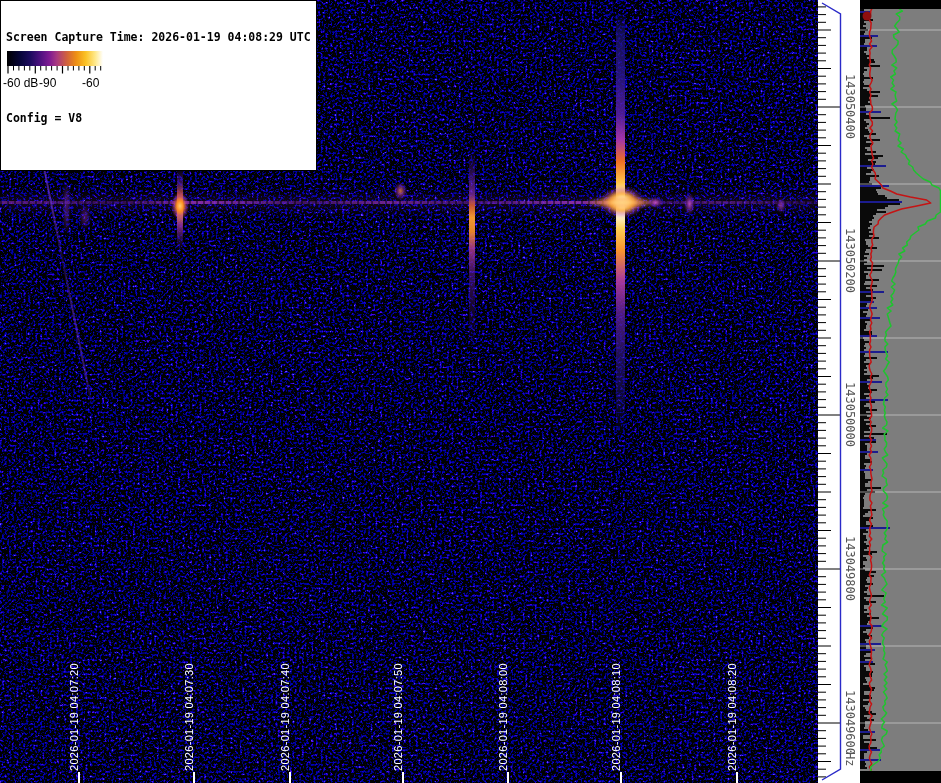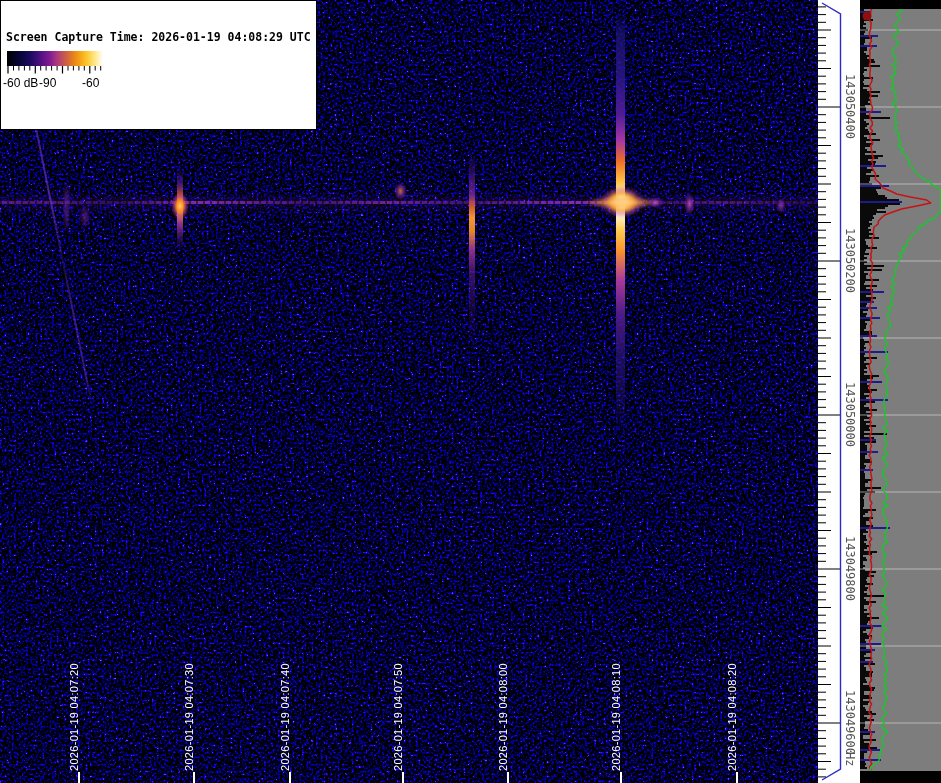--- a/index.html
+++ b/index.html
@@ -108,20 +108,21 @@
         <path d="M40.9 2 L38.8 5 L38.0 8 L42.4 11 L36.2 14 L39.8 17 L39.6 20 L36.7 23 L34.6 26 L37.1 29 L39.2 32 L33.5 35 L34.1 38 L38.1 41 L38.0 44 L35.8 47 L32.3 50 L32.1 53 L34.2 56 L36.0 59 L36.2 62 L31.9 65 L36.7 68 L33.9 71 L35.5 74 L30.7 77 L33.6 80 L32.1 83 L34.2 86 L30.8 89 L36.0 92 L35.1 95 L35.7 98 L36.7 101 L31.9 104 L35.7 107 L37.5 110 L35.9 113 L35.4 116 L35.0 119 L37.1 122 L34.6 125 L36.8 128 L35.1 131 L39.7 134 L38.8 137 L38.2 140 L41.1 143 L38.0 146 L43.4 149 L41.1 152 L45.6 155 L46.9 158 L49.6 161 L48.5 164 L52.6 167 L53.6 170 L56.3 173 L59.7 176 L63.3 179 L70.3 182 L71.9 185 L79.0 188 L80.5 191 L80.5 194 L80.5 197 L80.5 200 L80.5 203 L80.5 206 L80.5 209 L80.5 212 L76.2 215 L75.4 218 L67.3 221 L65.2 224 L58.0 227 L58.9 230 L54.8 233 L50.9 236 L50.0 239 L46.7 242 L47.3 245 L42.6 248 L44.8 251 L38.9 254 L41.7 257 L39.0 260 L38.2 263 L36.7 266 L35.4 269 L35.8 272 L34.8 275 L32.9 278 L31.7 281 L35.1 284 L31.3 287 L34.6 290 L33.4 293 L31.0 296 L32.8 299 L30.8 302 L32.8 305 L27.3 308 L31.1 311 L27.3 314 L28.2 317 L29.1 320 L29.9 323 L31.0 326 L28.2 329 L25.6 332 L26.4 335 L24.9 338 L25.1 341 L27.8 344 L24.9 347 L25.3 350 L26.4 353 L27.4 356 L25.6 359 L29.2 362 L27.3 365 L26.0 368 L23.6 371 L25.7 374 L27.7 377 L28.3 380 L25.9 383 L25.9 386 L27.5 389 L25.9 392 L27.9 395 L24.6 398 L24.1 401 L23.5 404 L25.3 407 L24.4 410 L25.2 413 L24.4 416 L25.3 419 L27.0 422 L26.6 425 L22.7 428 L28.0 431 L24.2 434 L25.0 437 L24.9 440 L26.7 443 L26.4 446 L24.2 449 L25.5 452 L27.7 455 L22.4 458 L24.8 461 L27.0 464 L26.5 467 L22.8 470 L23.6 473 L22.1 476 L26.3 479 L26.2 482 L27.2 485 L23.6 488 L23.4 491 L26.4 494 L27.5 497 L26.5 500 L22.8 503 L27.8 506 L22.5 509 L24.1 512 L23.3 515 L24.8 518 L27.2 521 L26.9 524 L27.5 527 L26.6 530 L24.3 533 L26.2 536 L24.7 539 L27.6 542 L23.0 545 L22.4 548 L22.1 551 L26.2 554 L23.7 557 L24.4 560 L22.6 563 L24.5 566 L23.7 569 L25.6 572 L21.6 575 L24.3 578 L25.5 581 L27.0 584 L24.5 587 L21.8 590 L26.1 593 L25.0 596 L23.7 599 L25.3 602 L21.6 605 L27.2 608 L24.7 611 L22.5 614 L27.4 617 L27.2 620 L23.8 623 L21.9 626 L27.0 629 L23.4 632 L21.7 635 L24.3 638 L22.9 641 L22.7 644 L24.4 647 L23.6 650 L24.8 653 L24.2 656 L23.0 659 L27.3 662 L25.1 665 L26.5 668 L27.3 671 L24.0 674 L26.8 677 L24.4 680 L27.0 683 L24.2 686 L26.8 689 L23.5 692 L25.8 695 L27.2 698 L24.7 701 L25.4 704 L22.9 707 L23.8 710 L26.6 713 L24.5 716 L21.3 719 L24.5 722 L22.3 725 L21.8 728 L27.2 731 L26.2 734 L22.5 737 L21.5 740 L22.8 743 L24.3 746 L20.8 749 L21.3 752 L19.1 755 L20.2 758 L18.5 761 L14.3 764 L10.7 767 L10.7 770 L11.8 773 L7.1 776 L4.3 779" stroke="#1fc32f" stroke-width="1.5" fill="none" stroke-linejoin="round"></path>
         <rect x="0" y="0" width="81" height="9" fill="#000"></rect>
         <rect x="0" y="771" width="81" height="12" fill="#000"></rect>
         <circle cx="7" cy="16" r="4.5" fill="#8f0f0f"></circle>
       </svg>
   </div>
 
   <div id="infobox">
     <div>Screen Capture Time: 2026-01-19 04:08:29 UTC</div>
     <div>143048050 Hz</div>
+    <div>Config = V8</div>
   </div>
 
   <div id="colorbar">
     <div class="cb-grad" style="background:linear-gradient(90deg,#000000 0%,#07053a 14%,#1b0a5e 24%,#4a107e 34%,#7d1a92 44%,#a93a80 52%,#d0603f 62%,#ee8f14 72%,#fbc225 82%,#ffe98c 92%,#ffffff 100%)"></div>
     <svg id="cb-ticks" width="96" height="9">
         <path d="M1.0 0V7.5M28.3 0V7.5M55.5 0V7.5M82.8 0V7.5" stroke="#000" stroke-width="1.2" fill="none"></path>
         <path d="M6.5 0V4.5M11.9 0V4.5M17.4 0V4.5M22.8 0V4.5M33.7 0V4.5M39.1 0V4.5M44.6 0V4.5M50.1 0V4.5M61.0 0V4.5M66.4 0V4.5M71.9 0V4.5M77.3 0V4.5M88.2 0V4.5M93.7 0V4.5" stroke="#000" stroke-width="1" fill="none"></path>
       </svg>
     <div class="cb-labels">
       <span style="left:1px">-60 dB</span>

